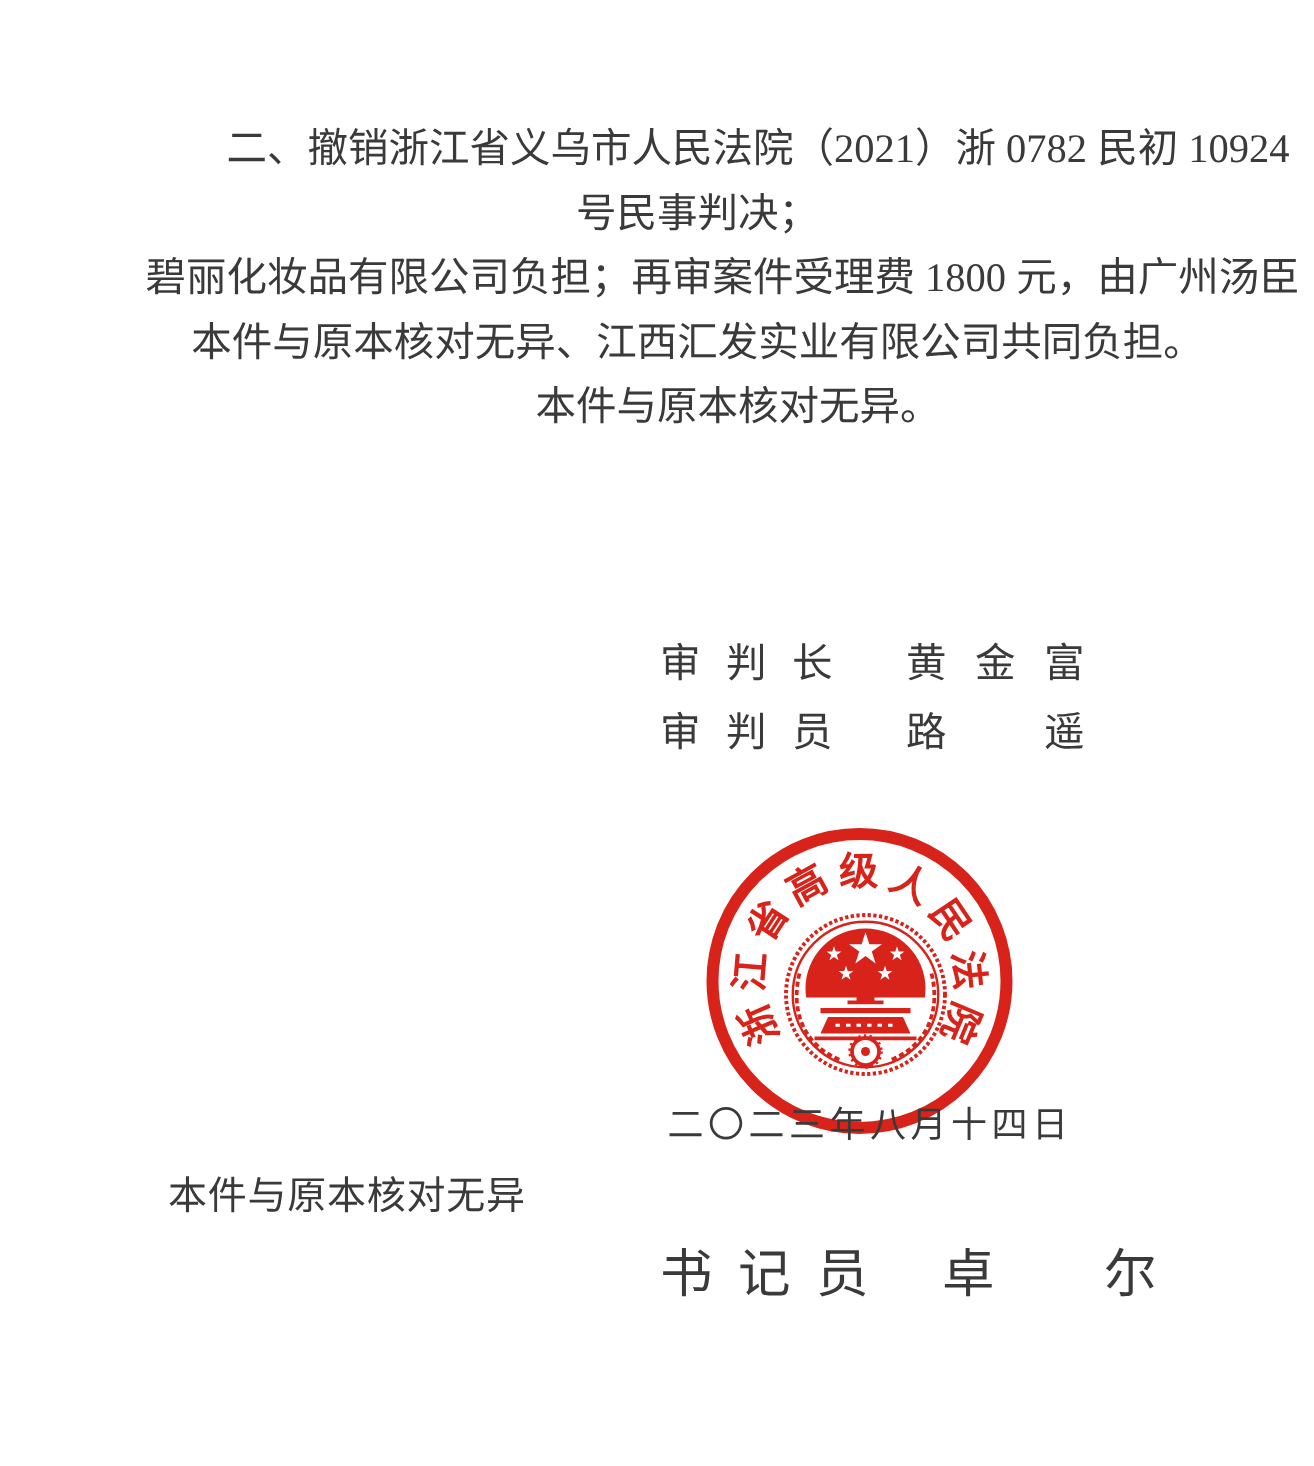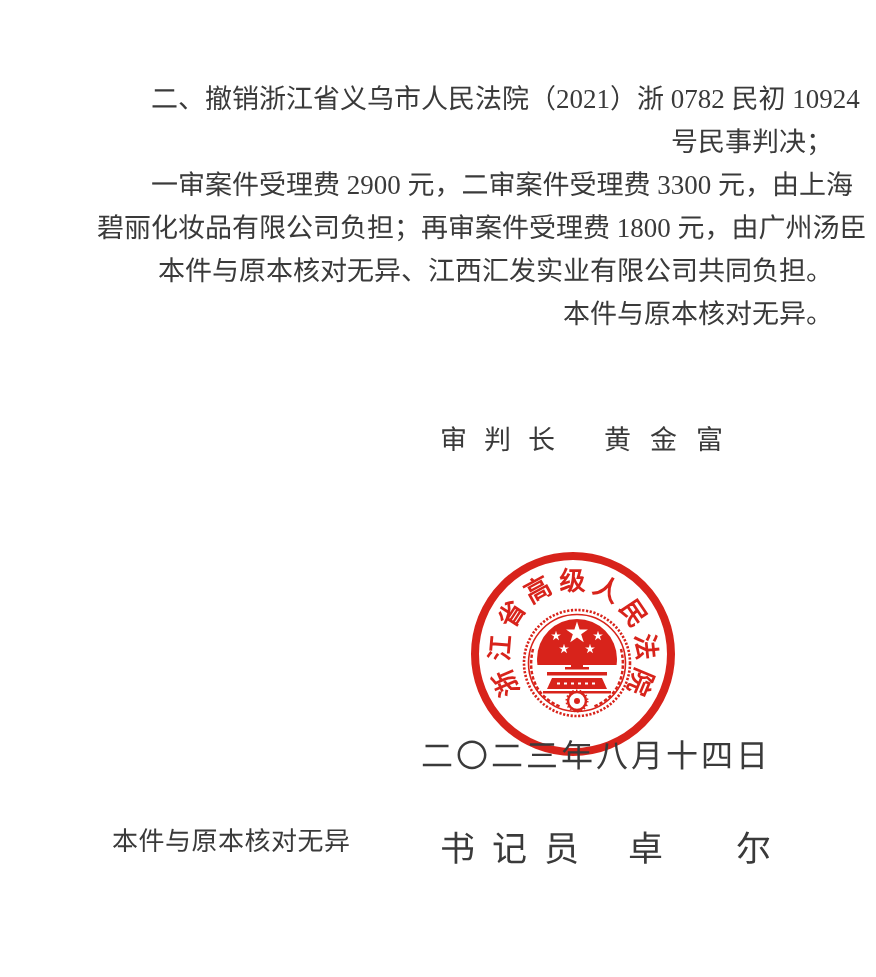--- a/index.html
+++ b/index.html
@@ -25,60 +25,59 @@
     position:absolute;
     left:97px;
     top:78px;
     width:736px;
     font-size:27px;
     line-height:43px;
     color:var(--text,#3a3a3a);
   }
   .line{
     white-space:nowrap;
-    text-align:right;
+    text-align:center;
   }
   .line.indent{ text-indent:54px; }
   .line.full{
     text-align:justify;
     text-align-last:justify;
   }
   
   .signatures{
     position:absolute;
     left:440px;
     top:419px;
     font-size:27px;
     line-height:46px;
   }
-  .sig-row{ white-space:nowrap;font-family:Liberation Mono, monospace; }
+  .sig-row{ white-space:nowrap; }
   .sig-title{
     letter-spacing:17px;
     margin-right:32px;
   }
   .sig-name{
     letter-spacing:19px;
   }
   
   .date-line{
     position:absolute;
-    left:421px;
+    left:445px;
     top:730px;
-    font-size:32px;
+    font-size:24px;
     letter-spacing:3px;
     white-space:nowrap;
   }
   .verify-note{
     position:absolute;
     left:112px;
     top:776px;
     font-size:26px;
     letter-spacing:0.5px;
     white-space:nowrap;
-    margin-top:44px;
   }
   .clerk-row{
     position:absolute;
     left:440px;
     top:820px;
     font-size:35px;
     white-space:nowrap;
   }
   
   .seal{
@@ -97,29 +96,31 @@
   }
 </style>
 </head>
 <body>
 
 <div class="page">
 
   <div class="doc-body">
     <div class="line indent full">二、撤销浙江省义乌市人民法院（2021）浙 0782 民初 10924</div>
     <div class="line">号民事判决；</div>
-    <div class="line indent full">一审案件受理费 2900 元，二审案件受理费 3300 元，由上海</div>
     <div class="line full">碧丽化妆品有限公司负担；再审案件受理费 1800 元，由广州汤臣</div>
     <div class="line">本件与原本核对无异、江西汇发实业有限公司共同负担。</div>
     <div class="line indent">本件与原本核对无异。</div>
   </div>
 
   <div class="signatures">
     <div class="sig-row">
       <span class="sig-title">审判长</span><span class="sig-name">黄金富</span>
+    </div>
+    <div class="sig-row">
+      <span class="sig-title">审判员</span><span class="sig-name">路　遥</span>
     </div>
   </div>
 
   <svg class="seal" viewBox="-105 -105 210 210" xmlns="http://www.w3.org/2000/svg" aria-hidden="true">
     <defs>
       <path id="star" d="M0,-10 L2.25,-3.09 L9.51,-3.09 L3.63,1.18 L5.88,8.09 L0,3.82 L-5.88,8.09 L-3.63,1.18 L-9.51,-3.09 L-2.25,-3.09 Z"></path>
       <path id="sealArc" d="M -52.4 36.7 A 64 64 0 1 1 36.7 52.4" fill="none"></path>
       <clipPath id="discClip">
           <rect x="-42" y="-46" width="84" height="48"></rect>
         </clipPath>

